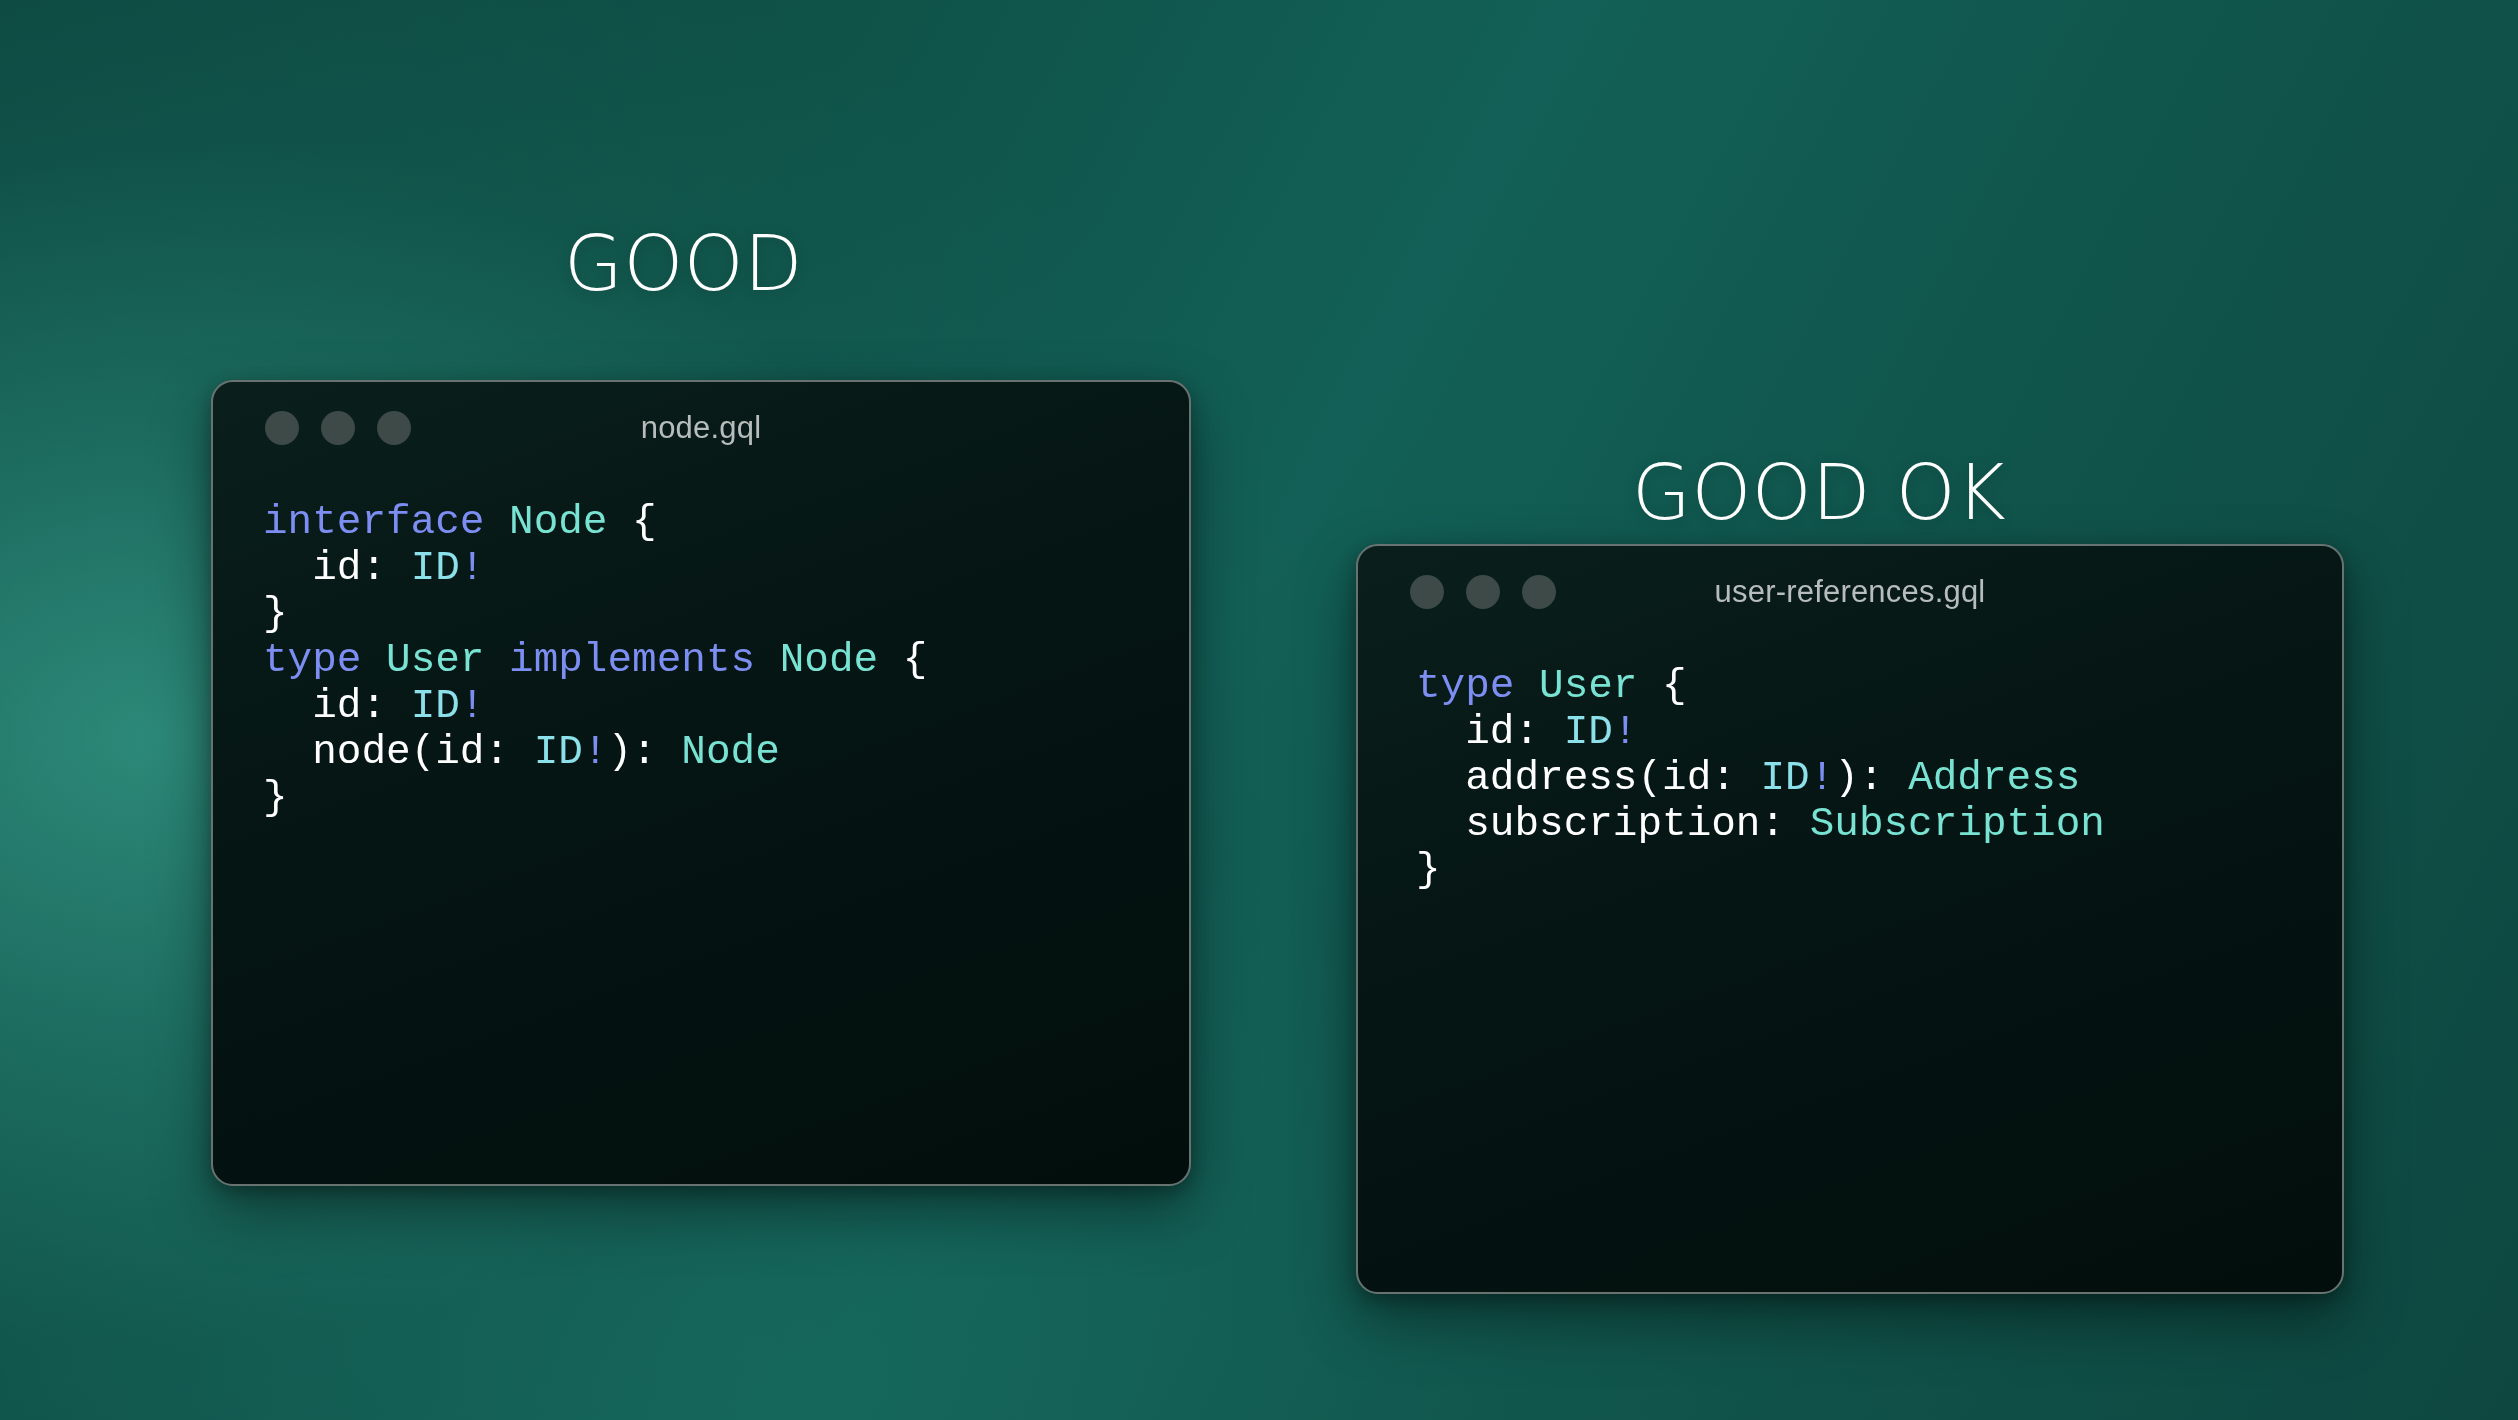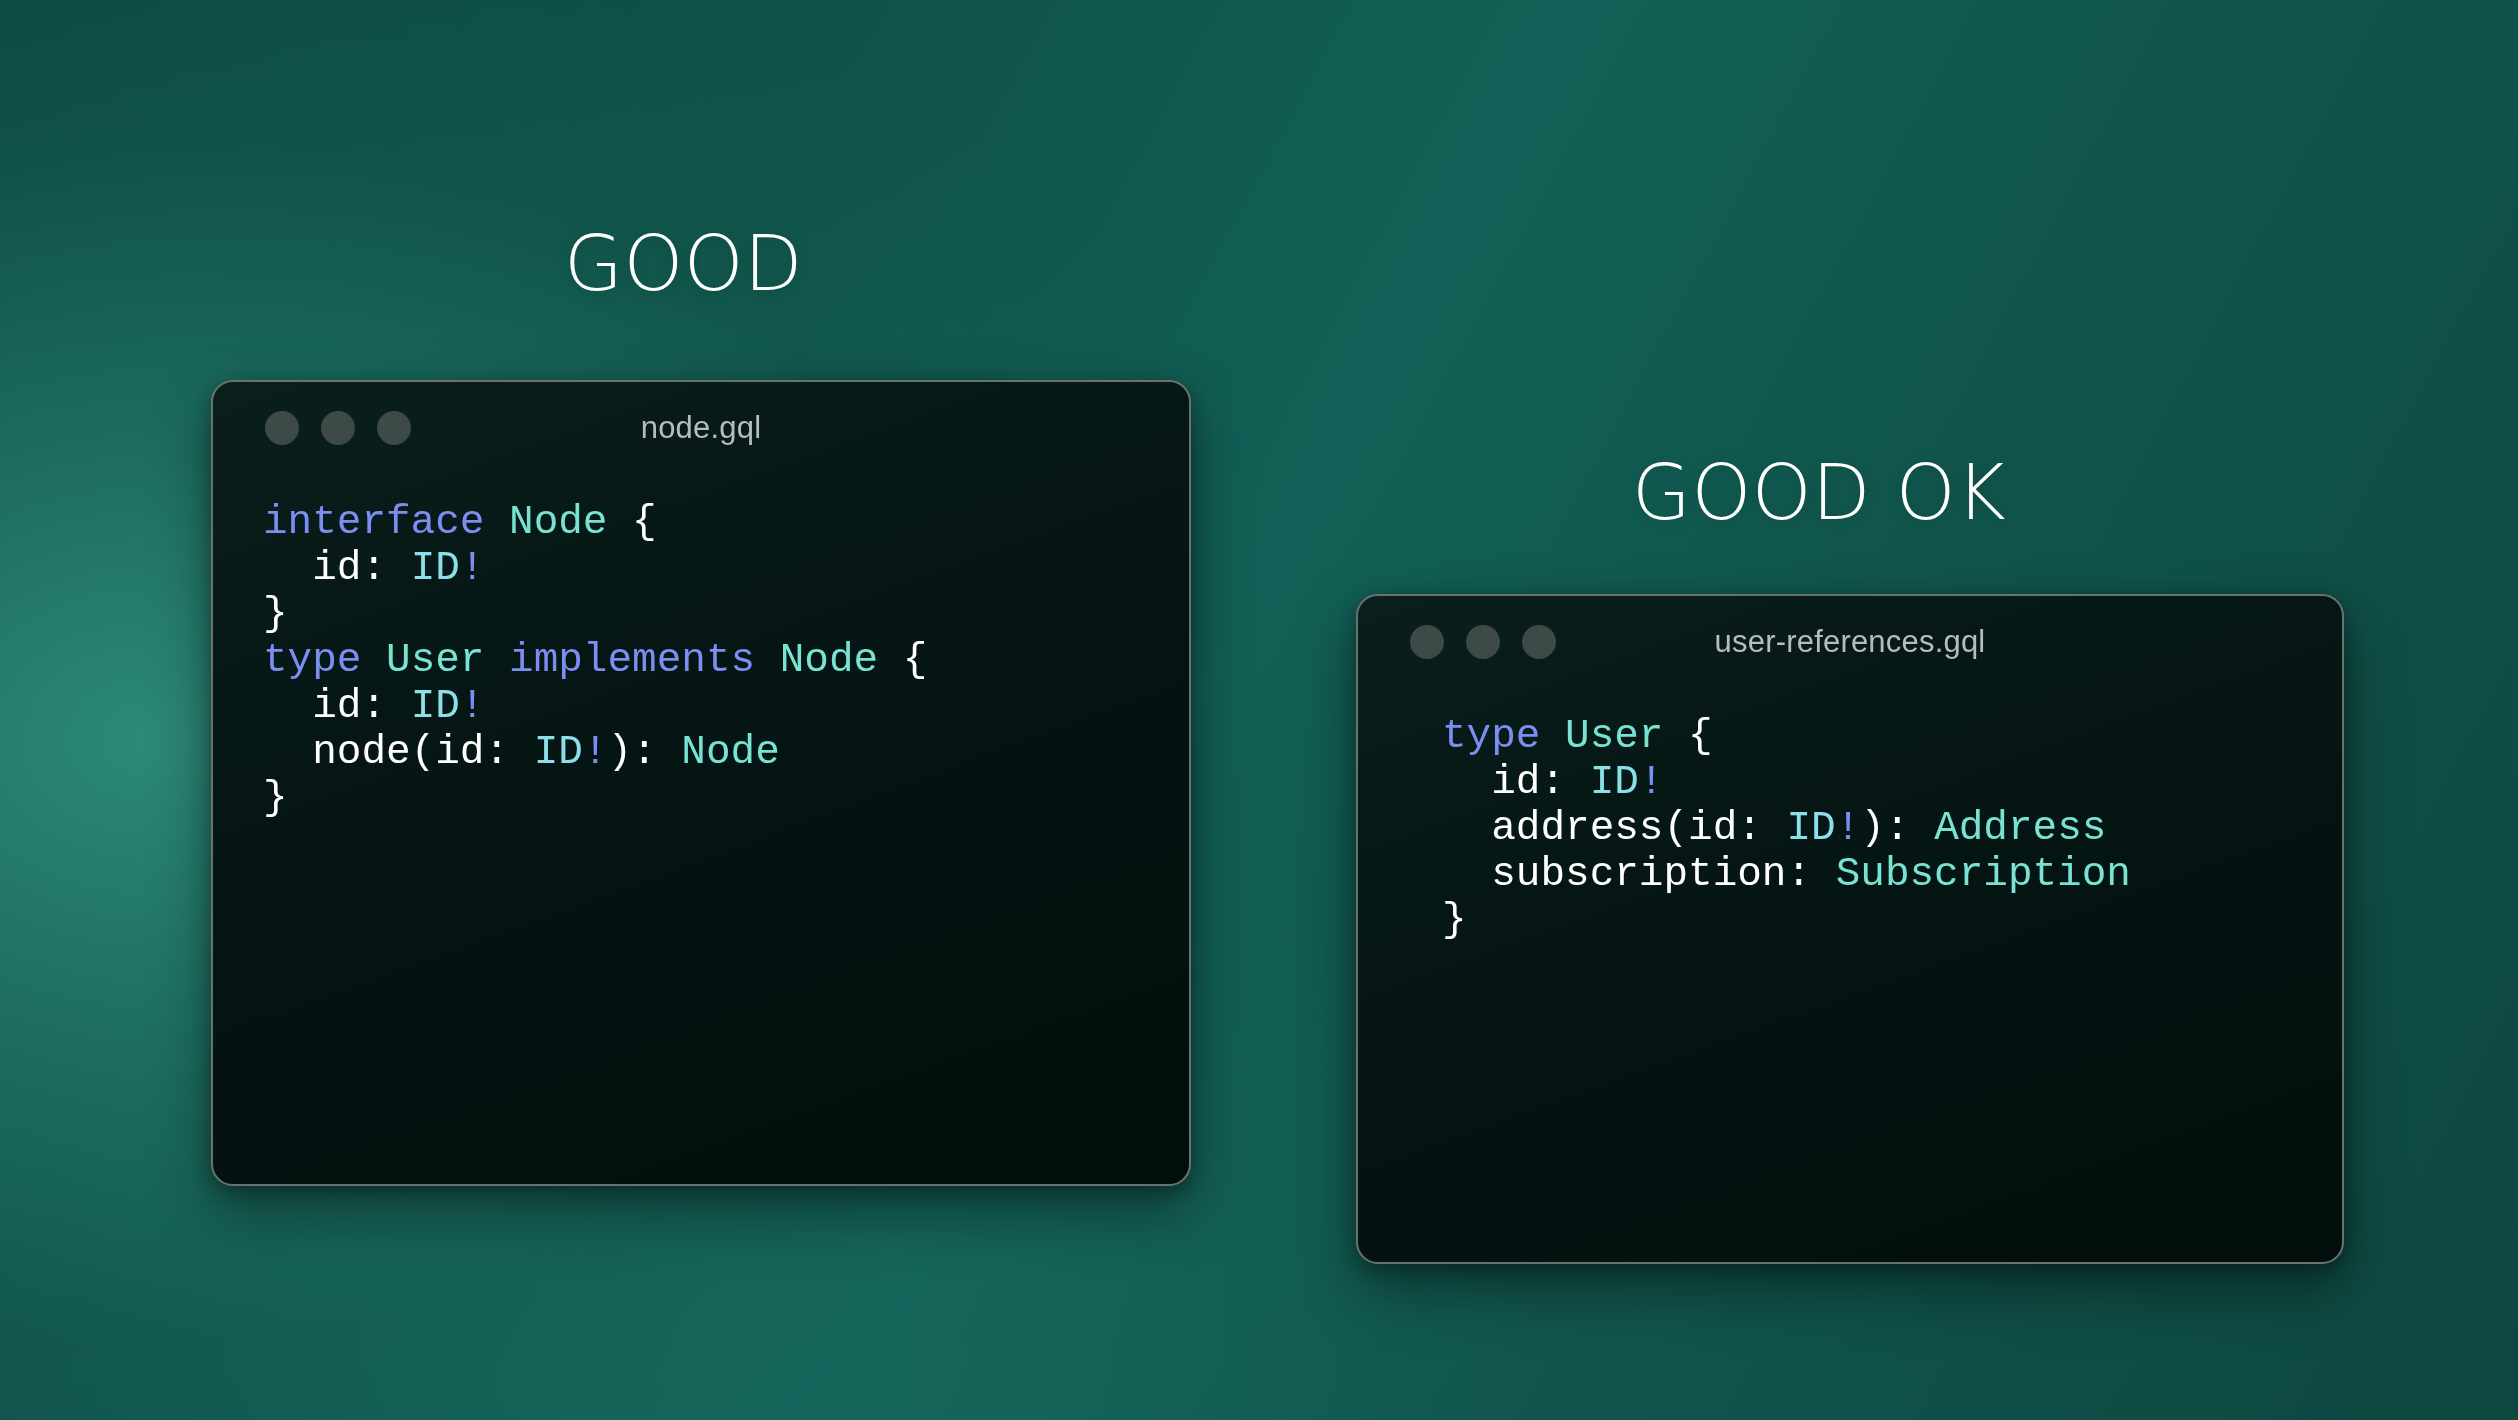--- a/index.html
+++ b/index.html
@@ -59,21 +59,21 @@
     background: linear-gradient(160deg, #0a1f1c 0%, #051614 38%, #020e0c 100%);
     border: 2px solid #687270;
     border-radius: 22px;
     box-shadow:
       0 26px 60px rgba(0,0,0,0.40),
       0 6px 18px rgba(0,0,0,0.30);
     box-sizing: border-box;
     overflow: hidden;
   }
   #window-good  { left: 211px;  top: 344px; width: 980px;  height: 806px; margin-top: 36px; }
-  #window-alsook{ left: 1356px; top: 594px; width: 988px;  height: 670px; }
+  #window-alsook{ left: 1356px; top: 544px; width: 988px;  height: 750px; }
 
   
   .titlebar {
     position: relative;
     height: 92px;
     display: flex;
     align-items: center;
   }
   .dots {
     display: flex;
@@ -101,21 +101,21 @@
   
   .code {
     padding: 26px 0 0 50px;
     font-family: Liberation Mono, monospace;
     font-size: 41px;
     line-height: 1.12;
     white-space: pre;
     color: #f2f7f6;
   }
   .code .line { height: 46px; }
-  #window-alsook .code { padding-left: 84px; }
+  #window-alsook .code { padding-left: 58px; }
 
   
   .tok-kw    { color: #7d8ef2; }   
   .tok-type  { color: #79e3d3; }   
   .tok-scalar{ color: #8ce0ea; }   
   .tok-bang  { color: #7d8ef2; }   
   .tok-punct { color: #ffffff; }   
   .tok-field { color: #ffffff; }   
 </style>
 </head>

